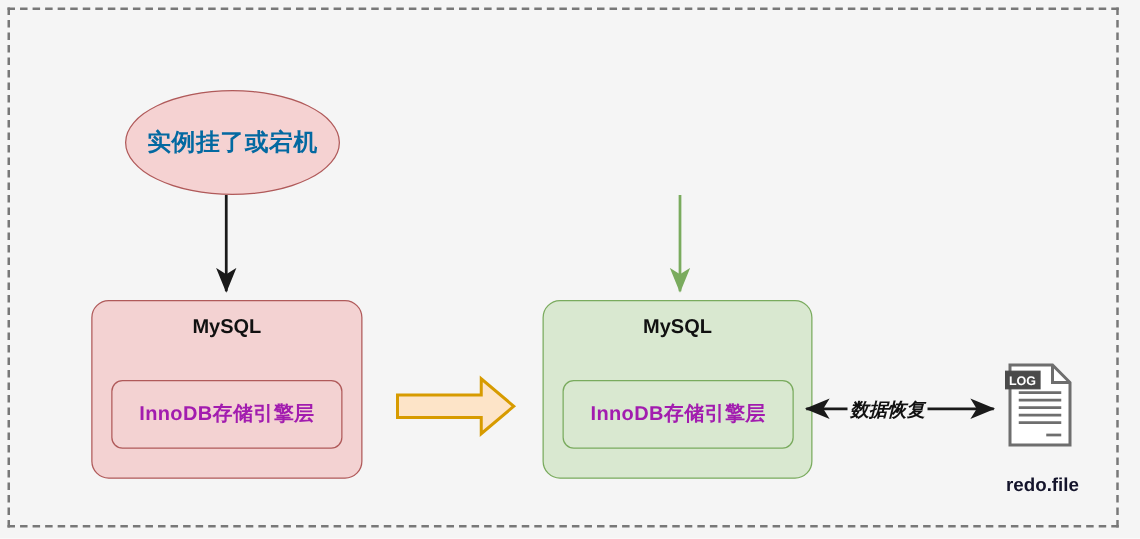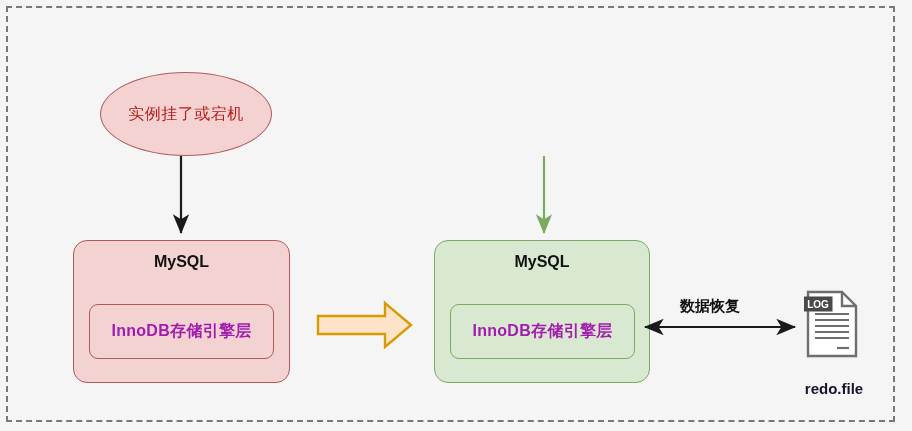--- a/index.html
+++ b/index.html
@@ -30,23 +30,23 @@
   .ellipse {
     position: absolute;
     box-sizing: border-box;
     border-radius: 50%;
     display: flex;
     align-items: center;
     justify-content: center;
     text-align: center;
   }
   .ellipse .node-label {
-    font-size: 16px;
-    font-weight: normal;
-    color: #b91c1c;
+    font-size: 19px;
+    font-weight: bold;
+    color: #0369a1;
     letter-spacing: 0.5px;
   }
   #fail-ellipse {
     left: 100px;
     top: 72px;
     width: 172px;
     height: 84px;
     background: #f5d2d2;
     border: 1.6px solid #b05a5a;
   }
@@ -126,27 +126,28 @@
     left: 0;
     top: 0;
     width: 912px;
     height: 431px;
     pointer-events: none;
   }
   
   #recovery-label {
     position: absolute;
     left: 678px;
-    top: 296px;
+    top: 319px;
     font-size: 15px;
     font-weight: bold;
     color: #111111;
     background: #f5f5f5;
     padding: 0 2px;
     line-height: 19px;
+    font-style: italic;
   }
   
   #redo-file-group {
     position: absolute;
     left: 788px;
     top: 288px;
     width: 92px;
     height: 106px;
   }
   #redo-file-icon {

